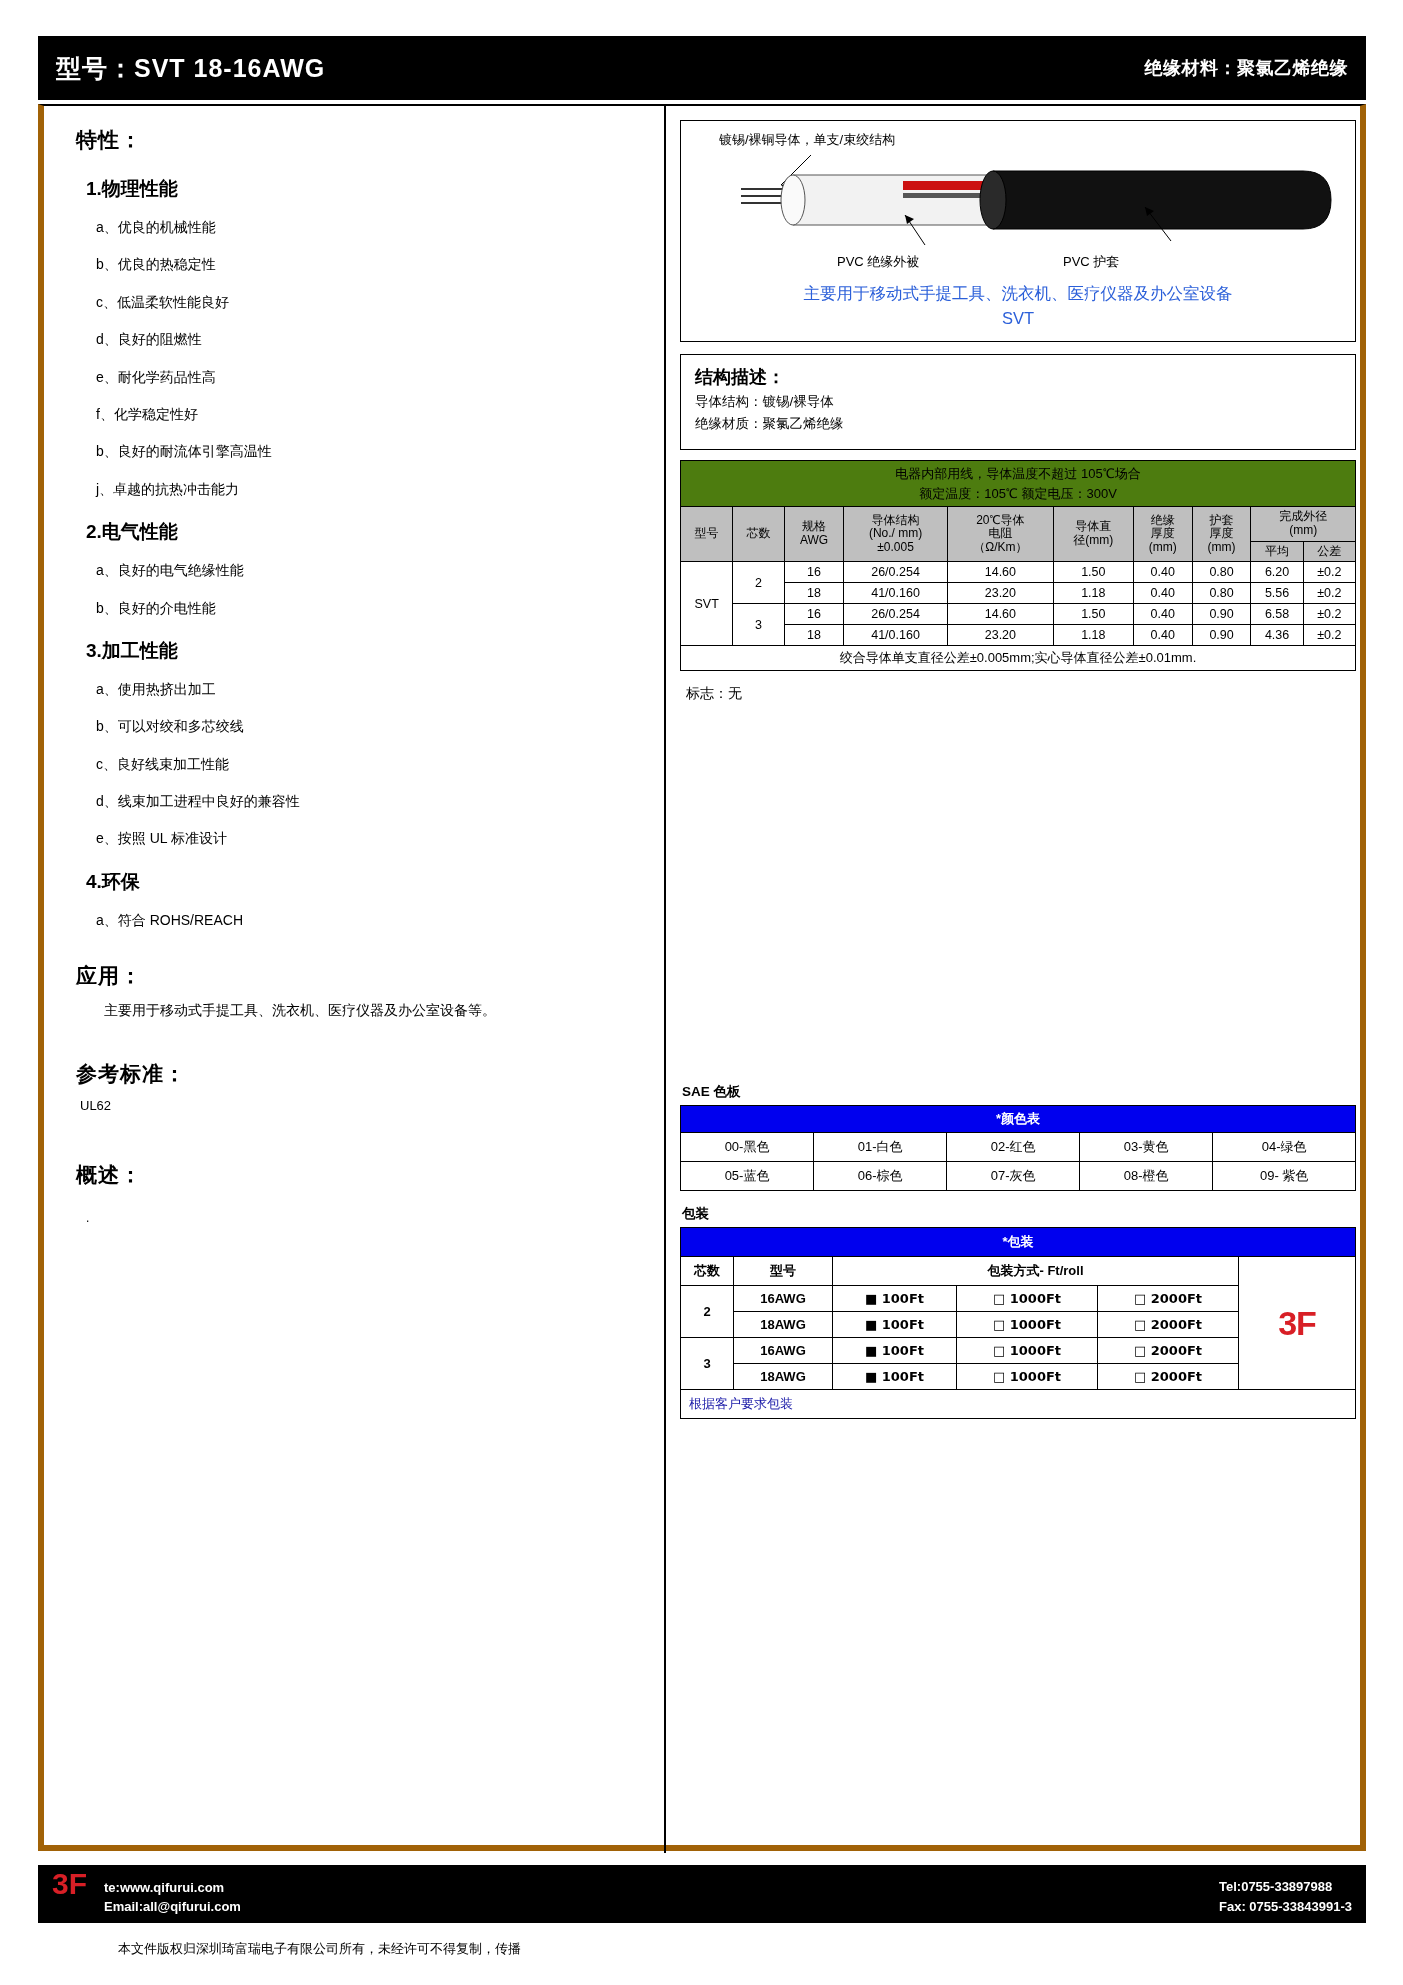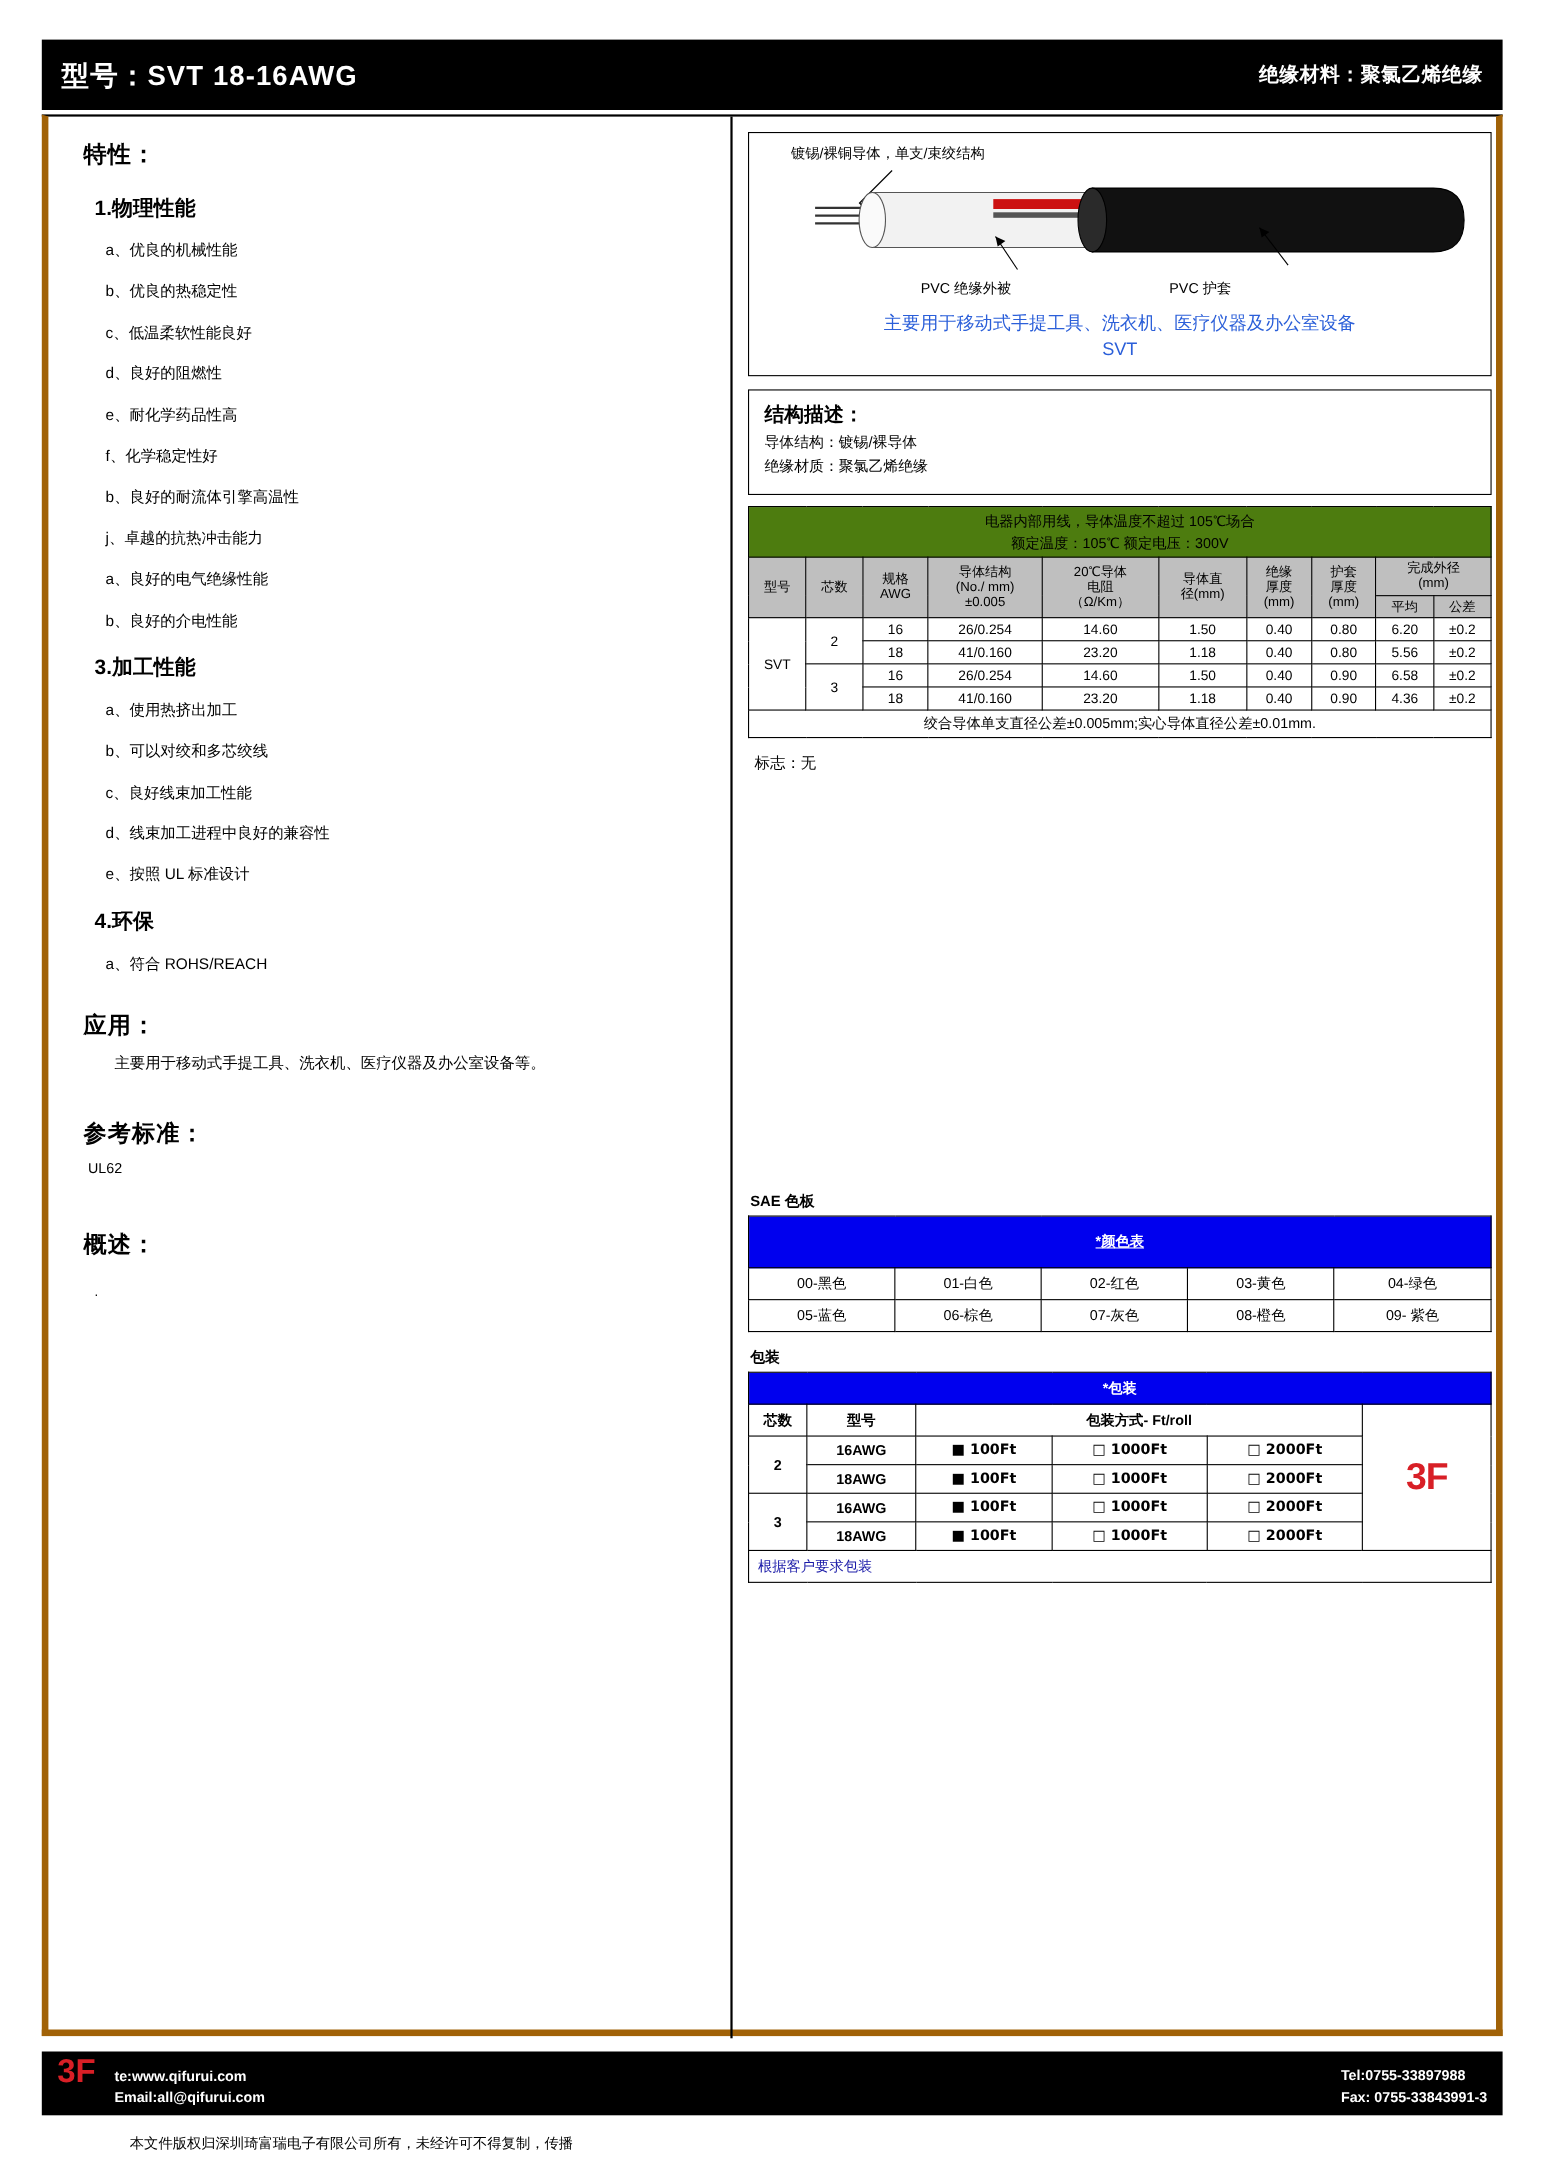--- a/index.html
+++ b/index.html
@@ -207,22 +207,21 @@
   }
   table.color td {
     border: 1px solid #000;
     text-align: center;
     padding: 5px 2px;
   }
   table.color tr.hdr td {
     background: #0000ee;
     color: #fff;
     font-weight: bold;
-    padding: 14px 2px;
-    text-decoration: underline;
+    padding: 4px 2px;
   }
   
   .pack-title {
     font-size: 13.5px;
     font-weight: bold;
     margin: 14px 0 4px 2px;
   }
   table.pack {
     border-collapse: collapse;
     width: 100%;
@@ -314,20 +313,21 @@
       <div class="h-sec">1.物理性能</div>
       <div class="li">a、优良的机械性能</div>
       <div class="li">b、优良的热稳定性</div>
       <div class="li">c、低温柔软性能良好</div>
       <div class="li">d、良好的阻燃性</div>
       <div class="li">e、耐化学药品性高</div>
       <div class="li">f、化学稳定性好</div>
       <div class="li">b、良好的耐流体引擎高温性</div>
       <div class="li">j、卓越的抗热冲击能力</div>
 
+      <div class="h-sec">2.电气性能</div>
       <div class="li">a、良好的电气绝缘性能</div>
       <div class="li">b、良好的介电性能</div>
 
       <div class="h-sec">3.加工性能</div>
       <div class="li">a、使用热挤出加工</div>
       <div class="li">b、可以对绞和多芯绞线</div>
       <div class="li">c、良好线束加工性能</div>
       <div class="li">d、线束加工进程中良好的兼容性</div>
       <div class="li">e、按照 UL 标准设计</div>
 

